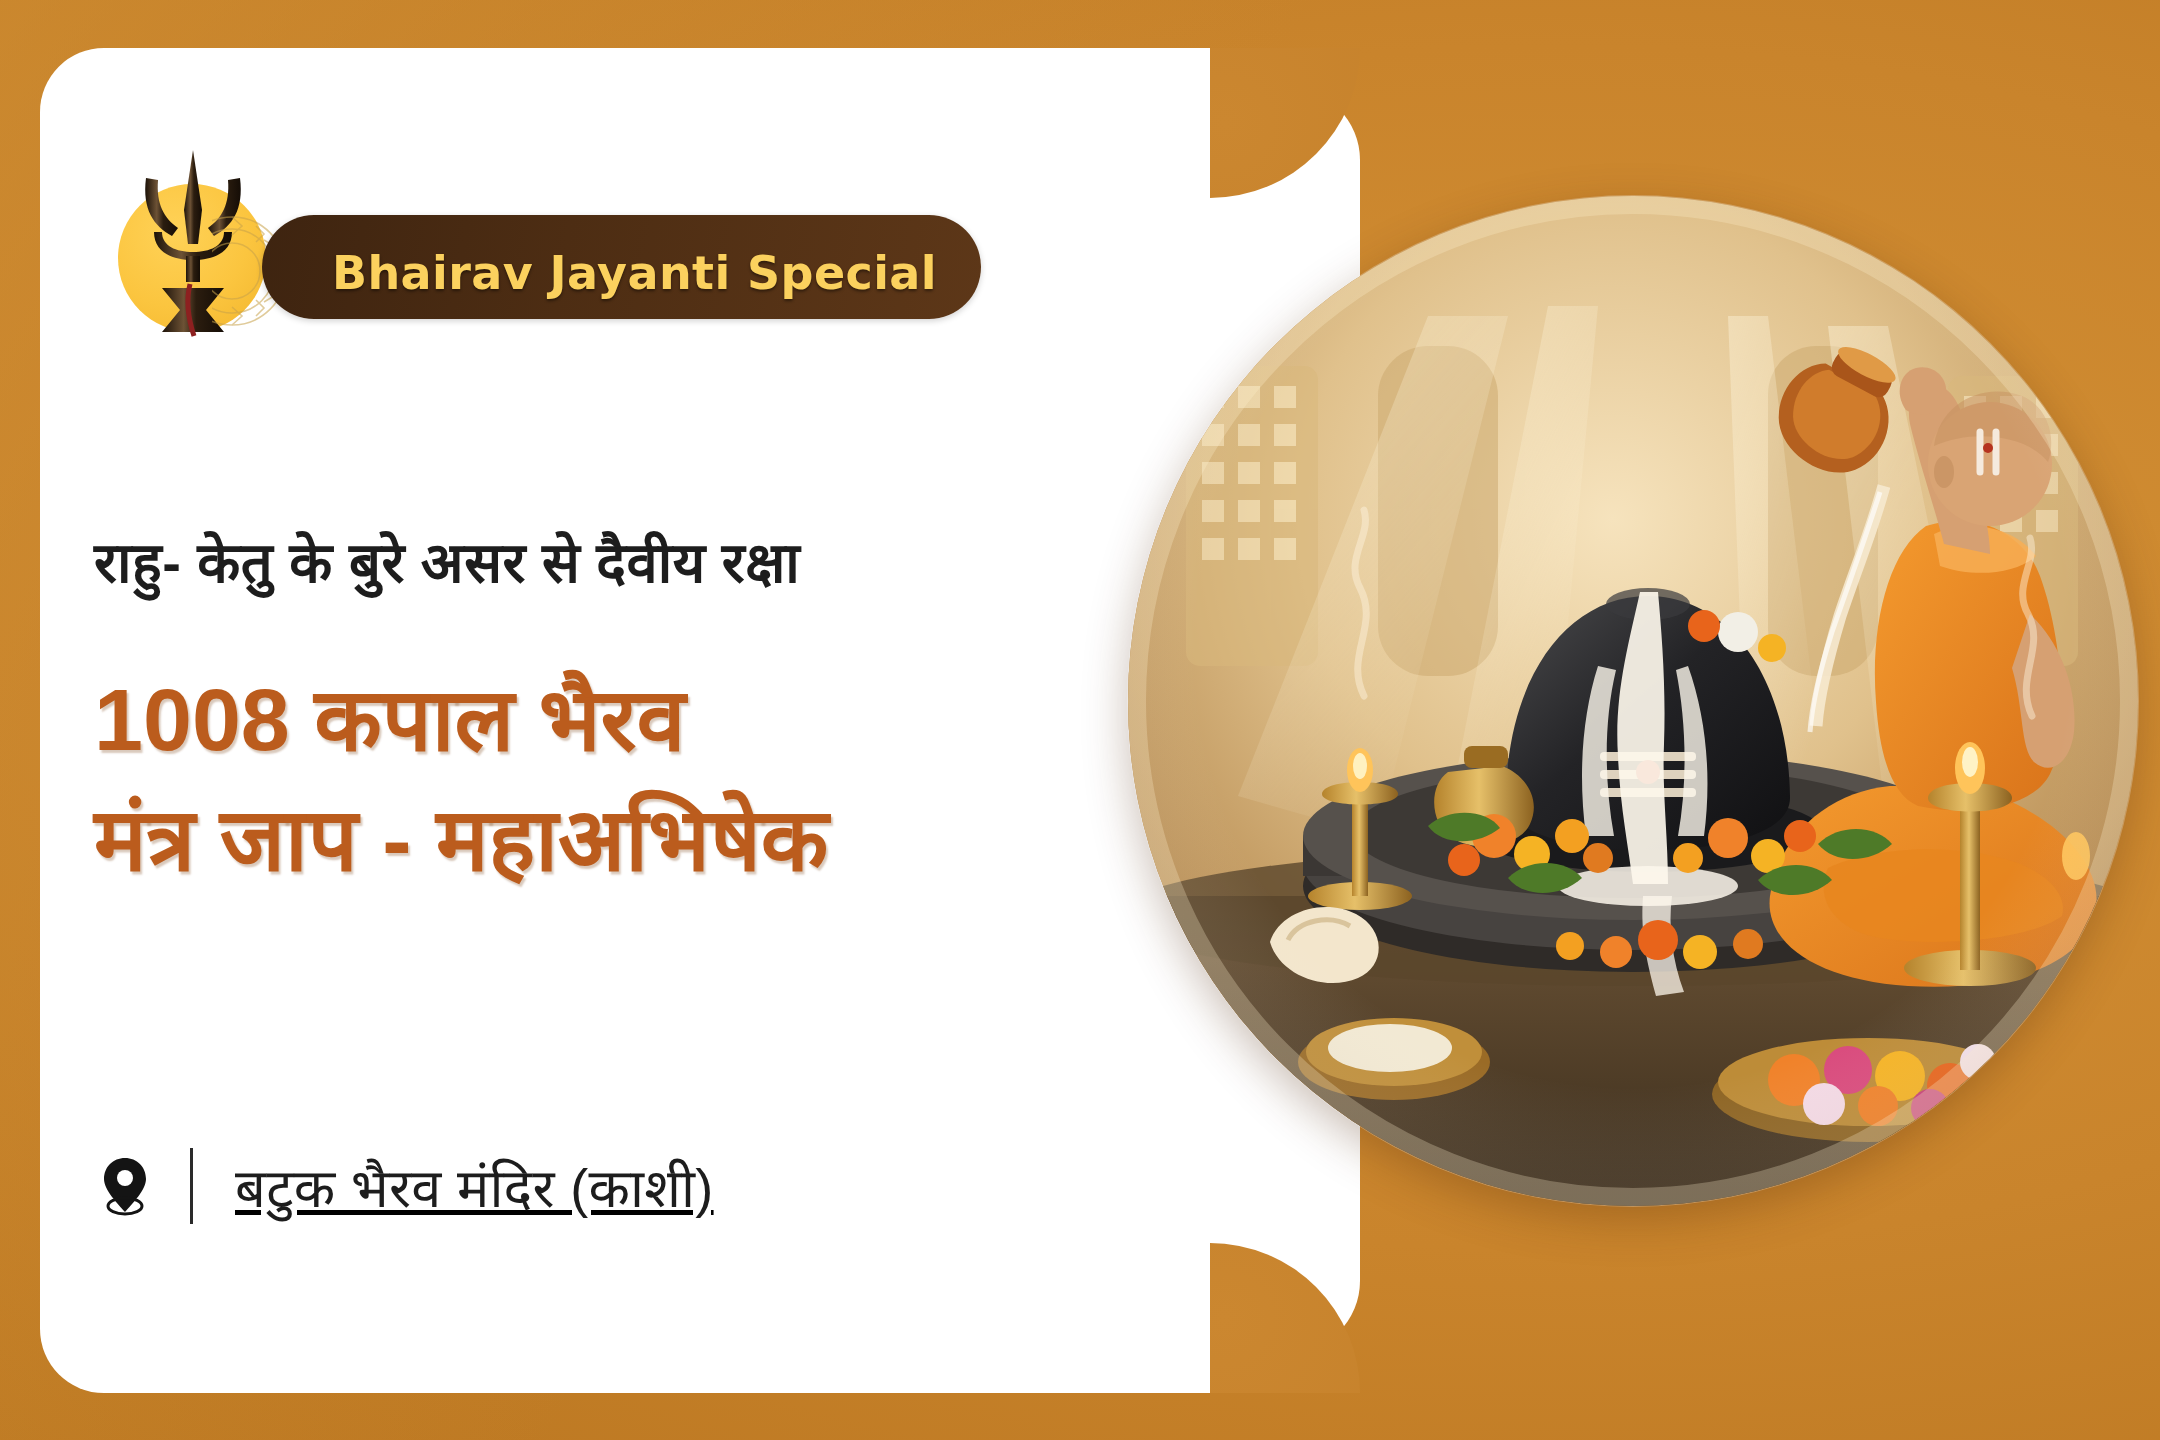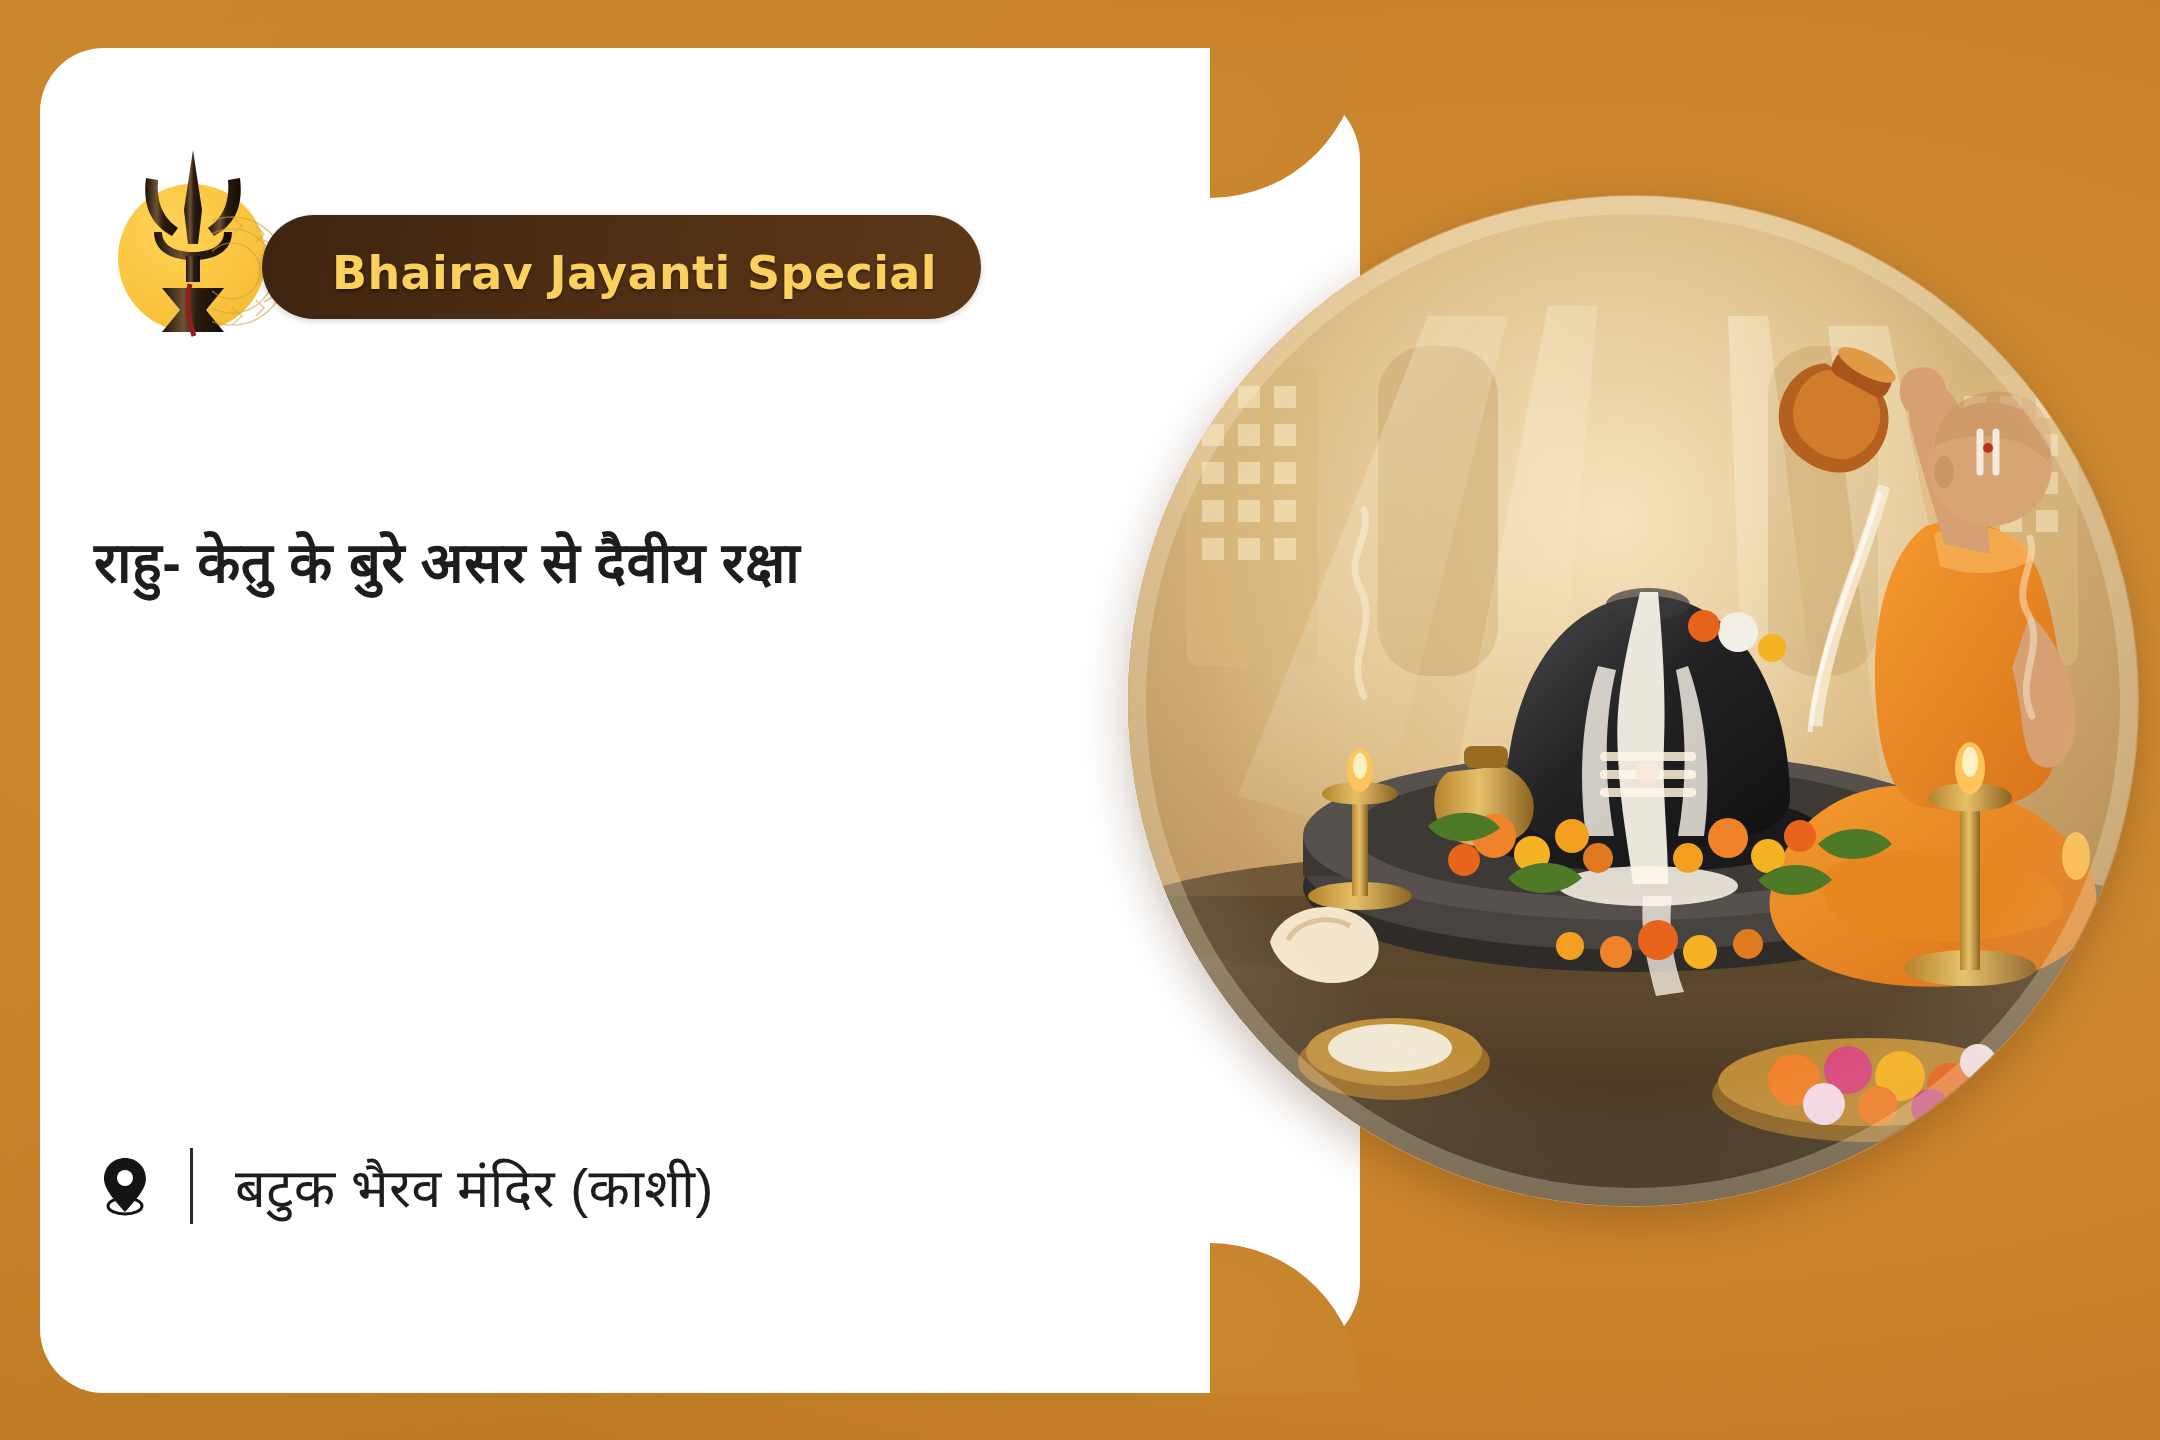--- a/index.html
+++ b/index.html
@@ -94,21 +94,21 @@
     font-size:88px; font-weight:bold; line-height:1.36;
     color:#bb5c1d;
     text-shadow:2px 3px 2px rgba(120,60,15,.28);
     font-family:"Liberation Sans","DejaVu Sans",sans-serif;
   }
   .headline .ln{ display:block; white-space:nowrap; }
 
   
   .venue{
     position:absolute; left:98px; top:1148px; z-index:6;
-    display:flex; align-items:center; gap:8px;
+    display:flex; align-items:center; gap:8px;text-decoration:underline;
   }
   .pin{ width:54px; height:60px; flex:0 0 auto; }
   .vdivider{
     width:3px; height:76px; background:#2a2a2a;
     margin:0 34px 0 30px; flex:0 0 auto;
   }
   .venue-text{
     font-size:54px; color:#1d1d1d; font-weight:500;
     letter-spacing:.3px;
     font-family:"Liberation Sans","DejaVu Sans",sans-serif;
@@ -176,20 +176,24 @@
       </g>
     </svg>
   </div>
 
   <div class="title-pill">
     <span>Bhairav Jayanti Special</span>
   </div>
 
   <div class="subtitle">राहु-  केतु के बुरे असर से दैवीय रक्षा</div>
 
+  <div class="headline">
+    <span class="ln">1008 कपाल भैरव</span>
+    <span class="ln">मंत्र जाप - महाअभिषेक</span>
+  </div>
 
   <div class="venue">
     <svg class="pin" viewBox="0 0 54 60">
       <path d="M27 2 C15 2 6 11 6 23 C6 34 20 48 27 56 C34 48 48 34 48 23 C48 11 39 2 27 2 Z" fill="#141414"></path>
       <circle cx="27" cy="22" r="8" fill="#ffffff"></circle>
       <ellipse cx="27" cy="50" rx="17" ry="8" fill="none" stroke="#141414" stroke-width="3"></ellipse>
     </svg>
     <div class="vdivider"></div>
     <div class="venue-text">बटुक भैरव मंदिर (काशी)</div>
   </div>

